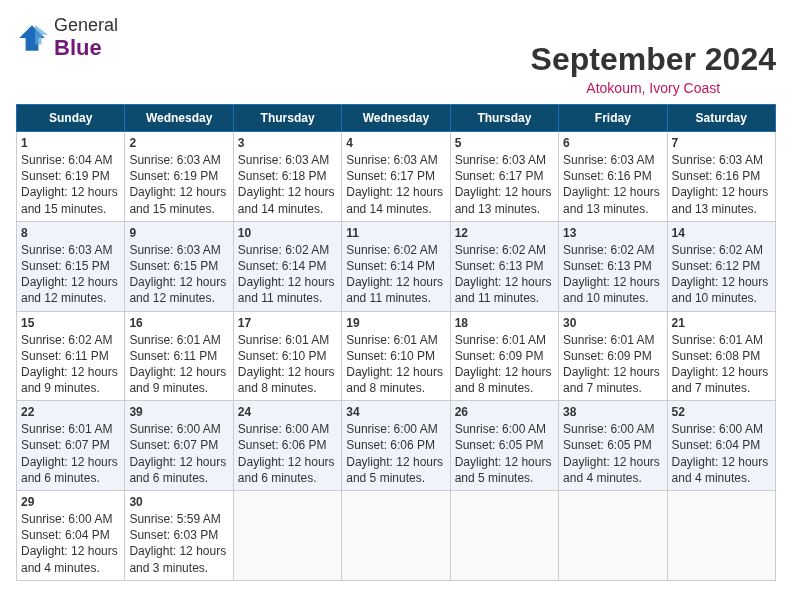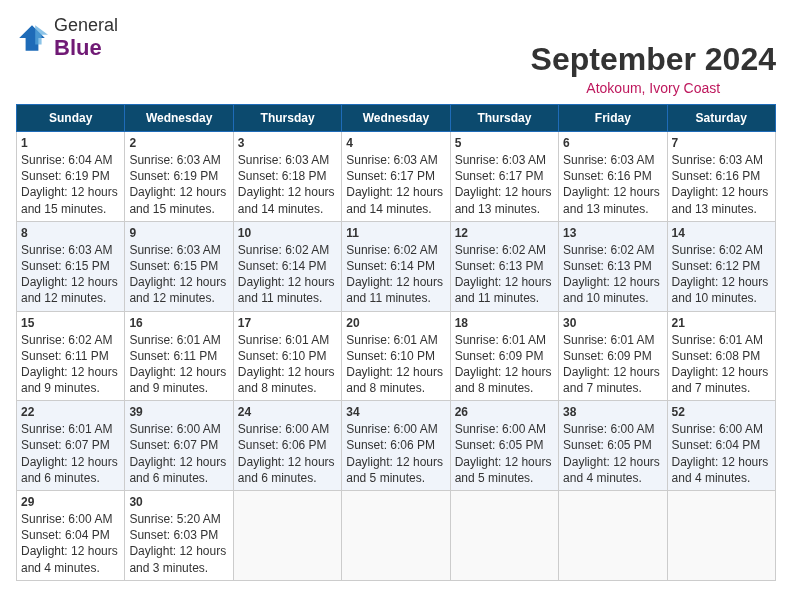--- a/index.html
+++ b/index.html
@@ -248,21 +248,21 @@
 and 9 minutes.</div>
         </td>
         <td>
           <span class="day-number">17</span>
           <div class="day-info" style="white-space: pre-line;">Sunrise: 6:01 AM
 Sunset: 6:10 PM
 Daylight: 12 hours
 and 8 minutes.</div>
         </td>
         <td>
-          <span class="day-number">20</span>
+          <span class="day-number">19</span>
           <div class="day-info" style="white-space: pre-line;">Sunrise: 6:01 AM
 Sunset: 6:10 PM
 Daylight: 12 hours
 and 8 minutes.</div>
         </td>
         <td>
           <span class="day-number">18</span>
           <div class="day-info" style="white-space: pre-line;">Sunrise: 6:01 AM
 Sunset: 6:09 PM
 Daylight: 12 hours
@@ -337,21 +337,21 @@
       <tr>
         <td>
           <span class="day-number">29</span>
           <div class="day-info" style="white-space: pre-line;">Sunrise: 6:00 AM
 Sunset: 6:04 PM
 Daylight: 12 hours
 and 4 minutes.</div>
         </td>
         <td>
           <span class="day-number">30</span>
-          <div class="day-info" style="white-space: pre-line;">Sunrise: 5:20 AM
+          <div class="day-info" style="white-space: pre-line;">Sunrise: 5:59 AM
 Sunset: 6:03 PM
 Daylight: 12 hours
 and 3 minutes.</div>
         </td>
         <td class="empty-cell"></td>
         <td class="empty-cell"></td>
         <td class="empty-cell"></td>
         <td class="empty-cell"></td>
         <td class="empty-cell"></td>
       </tr>

